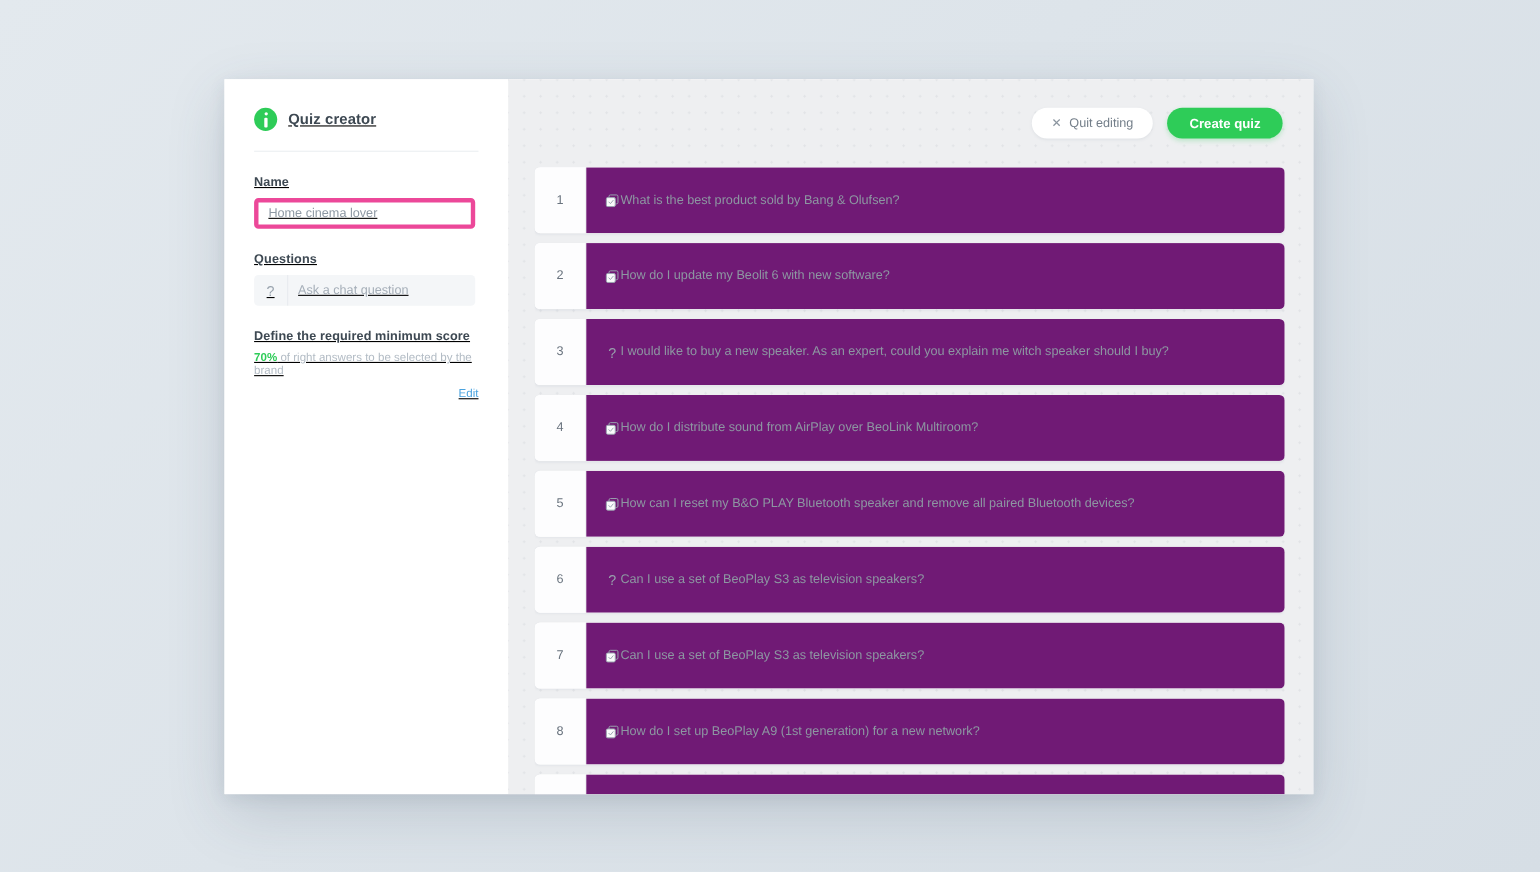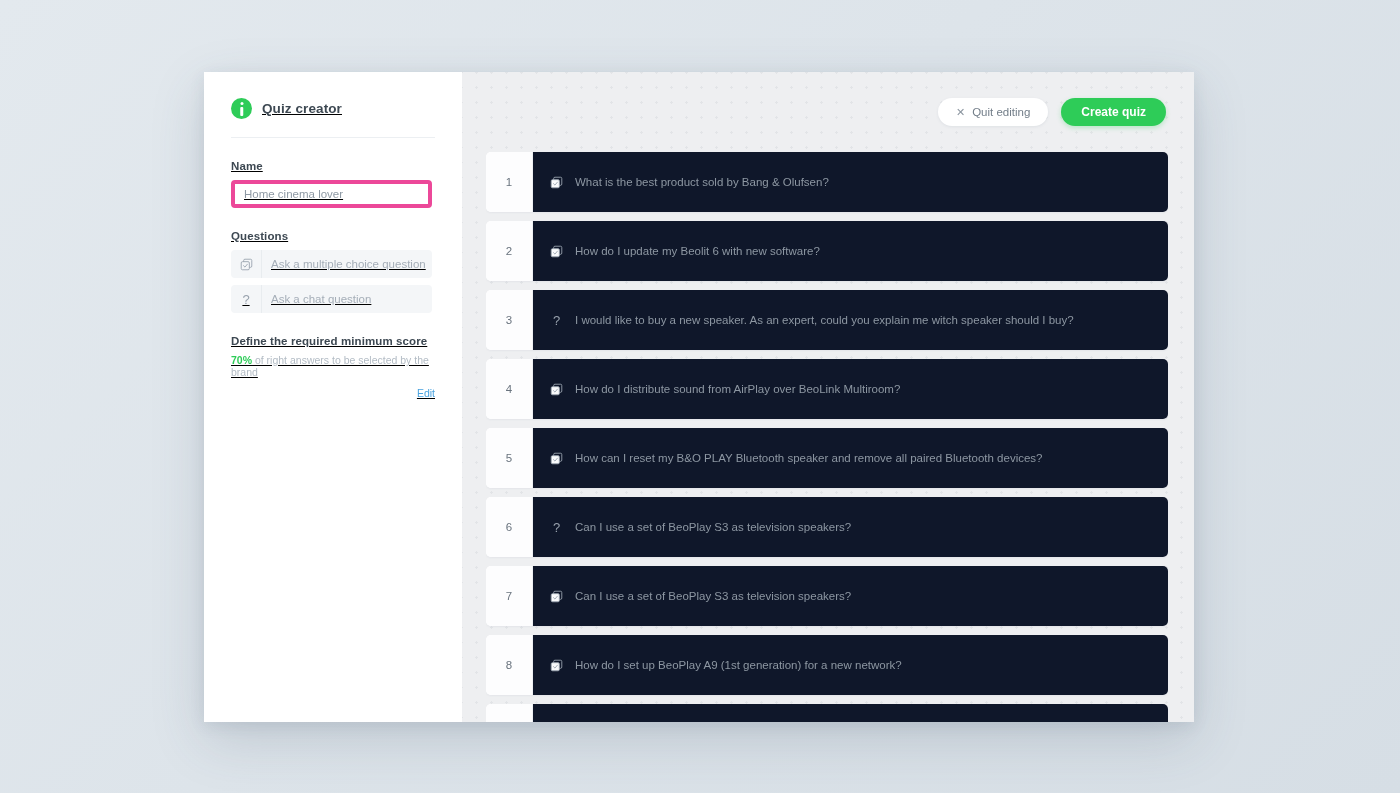--- a/index.html
+++ b/index.html
@@ -252,23 +252,22 @@
     font-size: 11.5px;
     color: #69737e;
     background: #fdfdfe;
     border-right: 1px solid #eef0f3;
   }
 
   .qrow-body {
     flex: 1 1 auto;
     display: flex;
     align-items: center;
-    gap: 11px;
     padding: 0 16px;
-    background: #0f172a;
+    background: #701a75;
   }
 
   .qrow-icon {
     width: 15px;
     flex: 0 0 15px;
     display: flex;
     align-items: center;
     justify-content: center;
     color: #9aa4af;
   }
@@ -295,30 +294,20 @@
       <span class="brand-title">Quiz creator</span>
     </div>
 
     <div class="field-label">Name</div>
     <div class="text-input">
       <span>Home cinema lover</span>
     </div>
 
     <div class="field-label">Questions</div>
 
-    <div class="qinput">
-      <span class="qinput-icon">
-        <svg width="13" height="13" viewBox="0 0 16 16" fill="none" stroke="currentColor" stroke-width="1.1">
-          <rect x="4.5" y="1.5" width="10" height="10" rx="1.6"></rect>
-          <rect x="1.5" y="4.5" width="10" height="10" rx="1.6" fill="#f4f6f8"></rect>
-          <path d="M4.3 9.4 L6.1 11.2 L9.1 7.6" stroke-linecap="round" stroke-linejoin="round"></path>
-        </svg>
-      </span>
-      <span class="qinput-placeholder">Ask a multiple choice question</span>
-    </div>
 
     <div class="qinput">
       <span class="qinput-icon">
         <span class="qmark">?</span>
       </span>
       <span class="qinput-placeholder">Ask a chat question</span>
     </div>
 
     <div class="score-title">Define the required minimum score</div>
     <div class="score-line">

